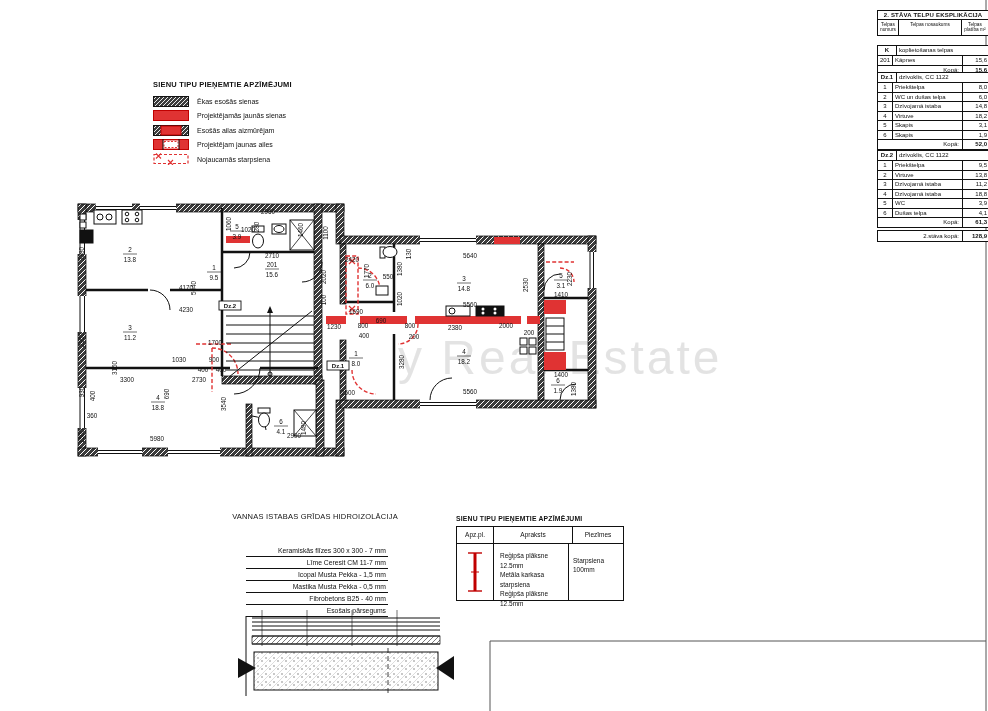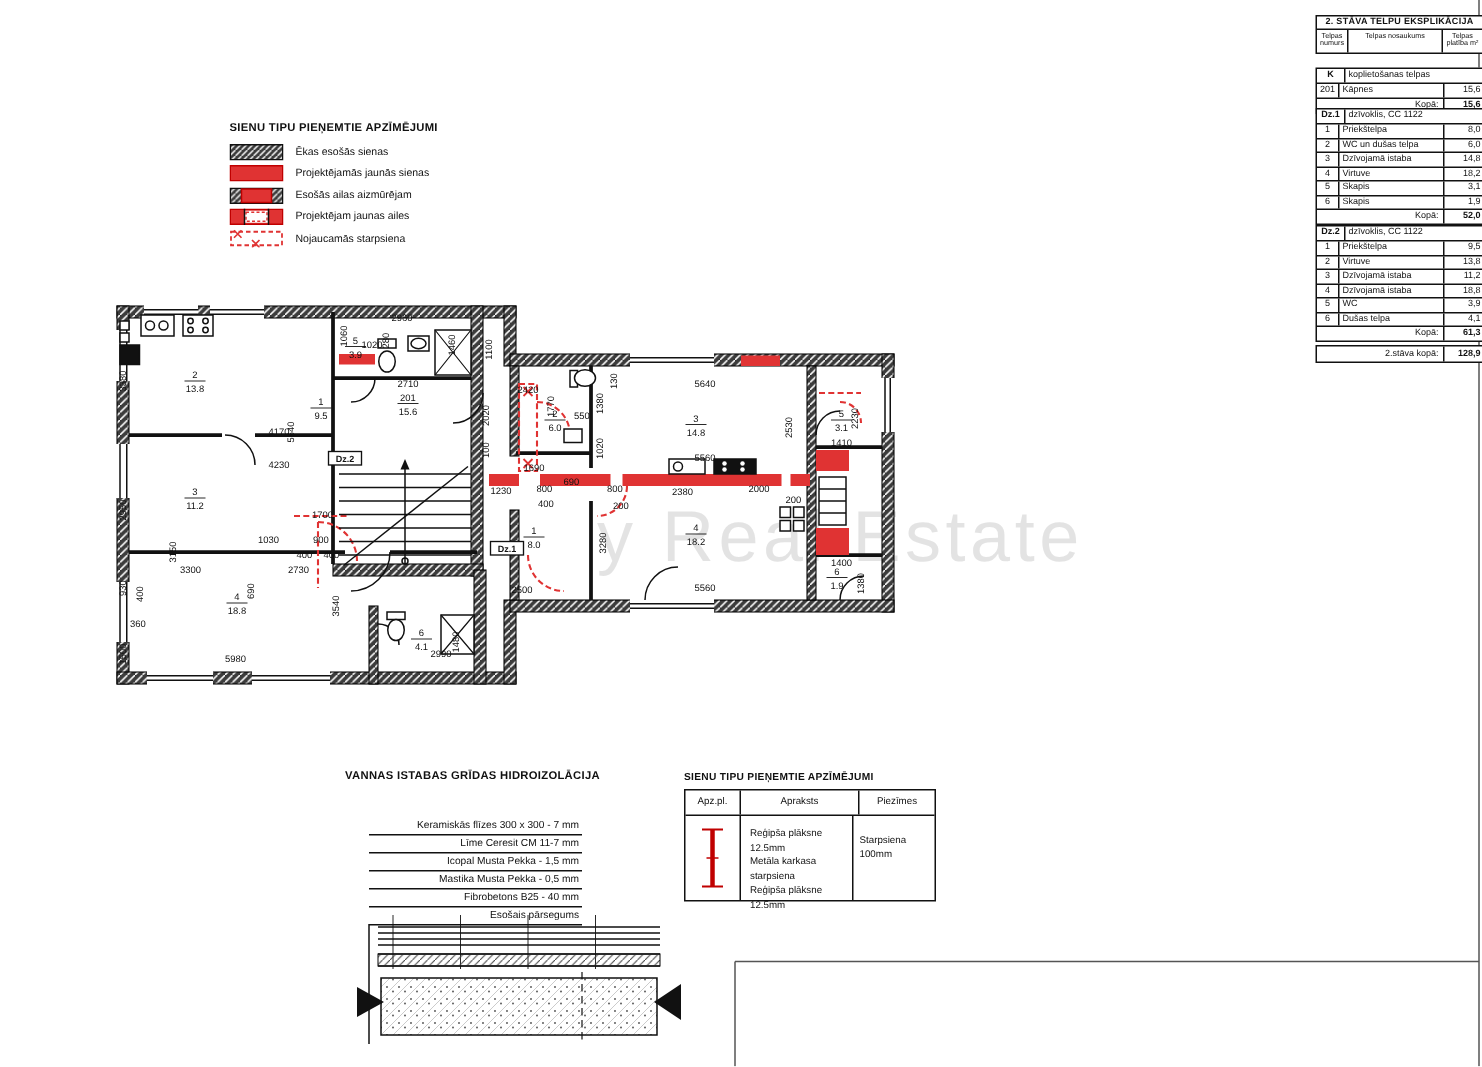--- a/index.html
+++ b/index.html
@@ -26,21 +26,21 @@
   .tv{width:24px;border-left:1.5px solid #111;font-weight:bold;text-align:right;padding-right:1px;}
   .floor-total{position:absolute;left:877px;top:230px;width:110px;border:1.5px solid #111;display:flex;height:10px;line-height:10px;font-size:6px;background:#fff;}
   
   .legend{position:absolute;left:153px;top:80px;width:180px;}
   .legend-title{font-size:7.5px;font-weight:bold;letter-spacing:.2px;margin-bottom:5px;}
   .leg-item{display:flex;align-items:center;height:14.5px;}
   .leg-item svg{flex:0 0 36px;}
   .leg-label{font-size:7px;margin-left:8px;white-space:nowrap;}
   
   .hydro{position:absolute;left:225px;top:512px;width:180px;}
-  .hydro-title{font-size:7.5px;font-weight:bold;text-align:center;margin-bottom:24px;letter-spacing:.2px;}
+  .hydro-title{font-size:7.5px;font-weight:normal;text-align:center;margin-bottom:24px;letter-spacing:.2px;}
   .hydro-list{margin-left:21px;width:142px;}
   .hydro-row{height:11px;line-height:11px;border-bottom:1px solid #111;font-size:6.8px;text-align:right;padding-right:2px;white-space:nowrap;}
   
   .walltab{position:absolute;left:456px;top:515px;width:168px;}
   .walltab-title{font-size:6.8px;font-weight:bold;margin-bottom:4px;letter-spacing:.2px;}
   .wt{border:1.2px solid #111;display:flex;flex-direction:column;background:#fff;}
   .wt-head{display:flex;border-bottom:1px solid #111;height:16px;line-height:16px;font-size:6.5px;}
   .wt-head .wc0{width:36px;text-align:center;border-right:1px solid #111;}
   .wt-head .wc1{flex:1;text-align:center;border-right:1px solid #111;}
   .wt-head .wc2{width:50px;text-align:center;}

